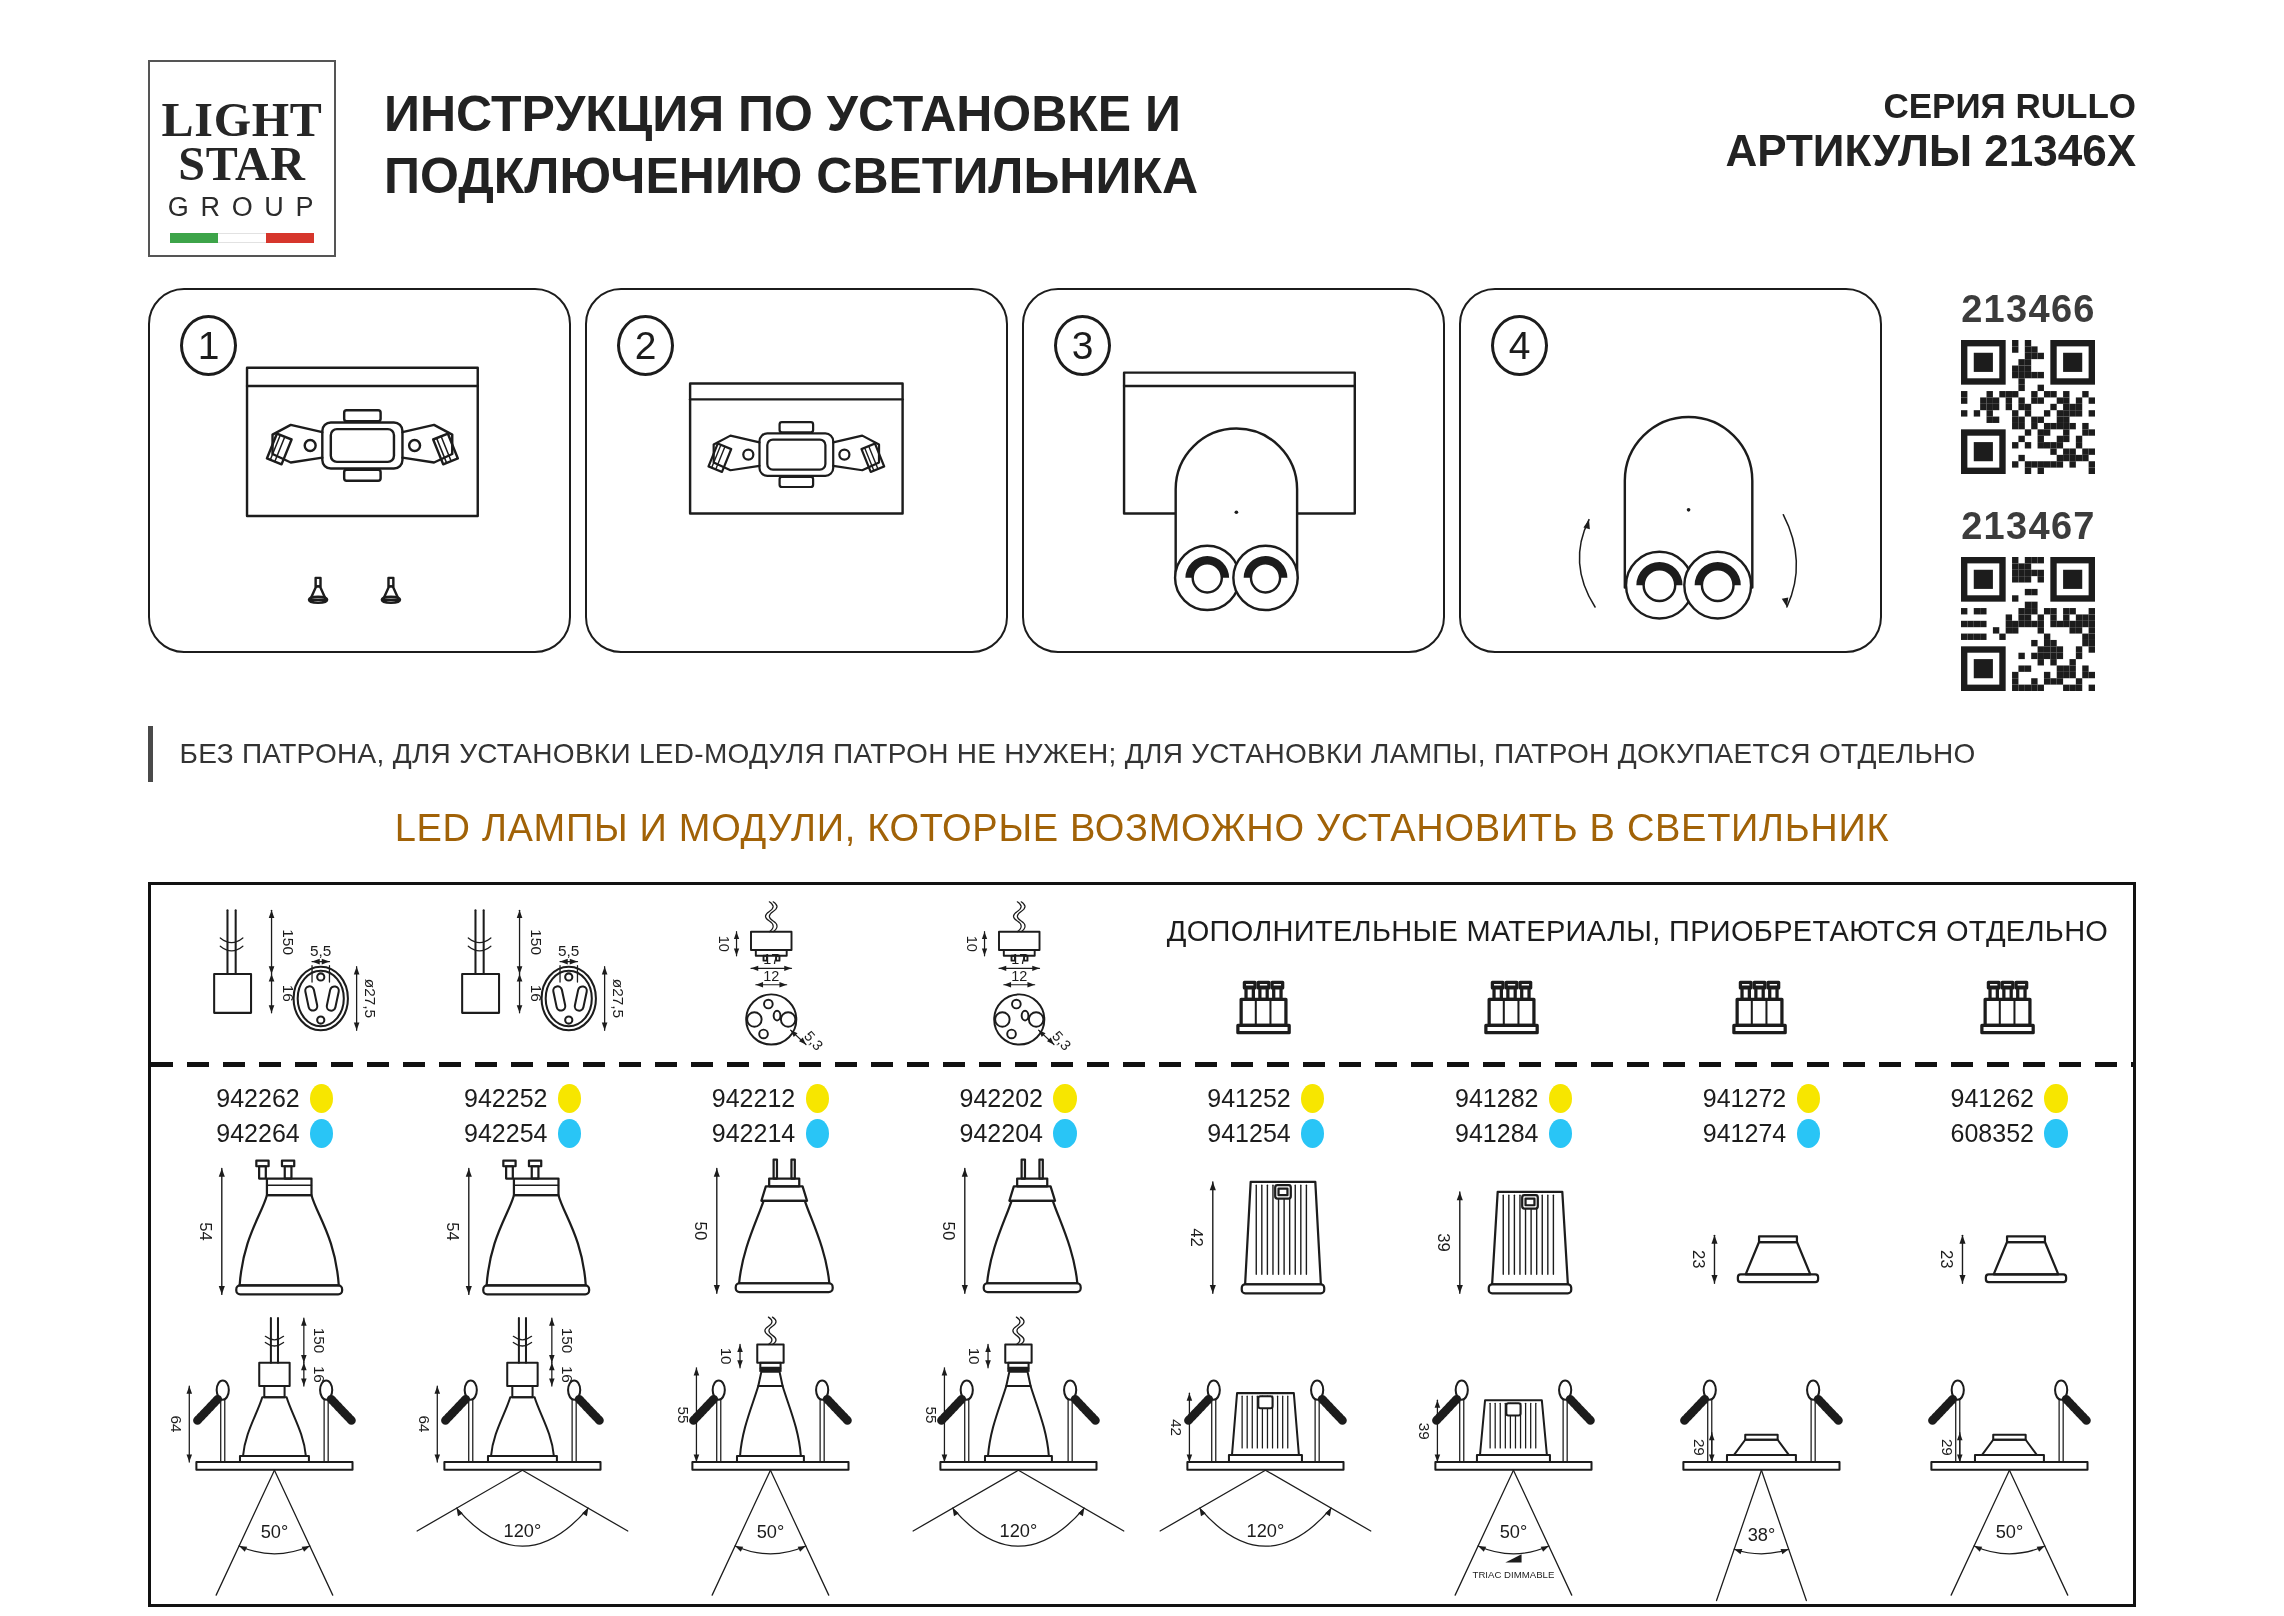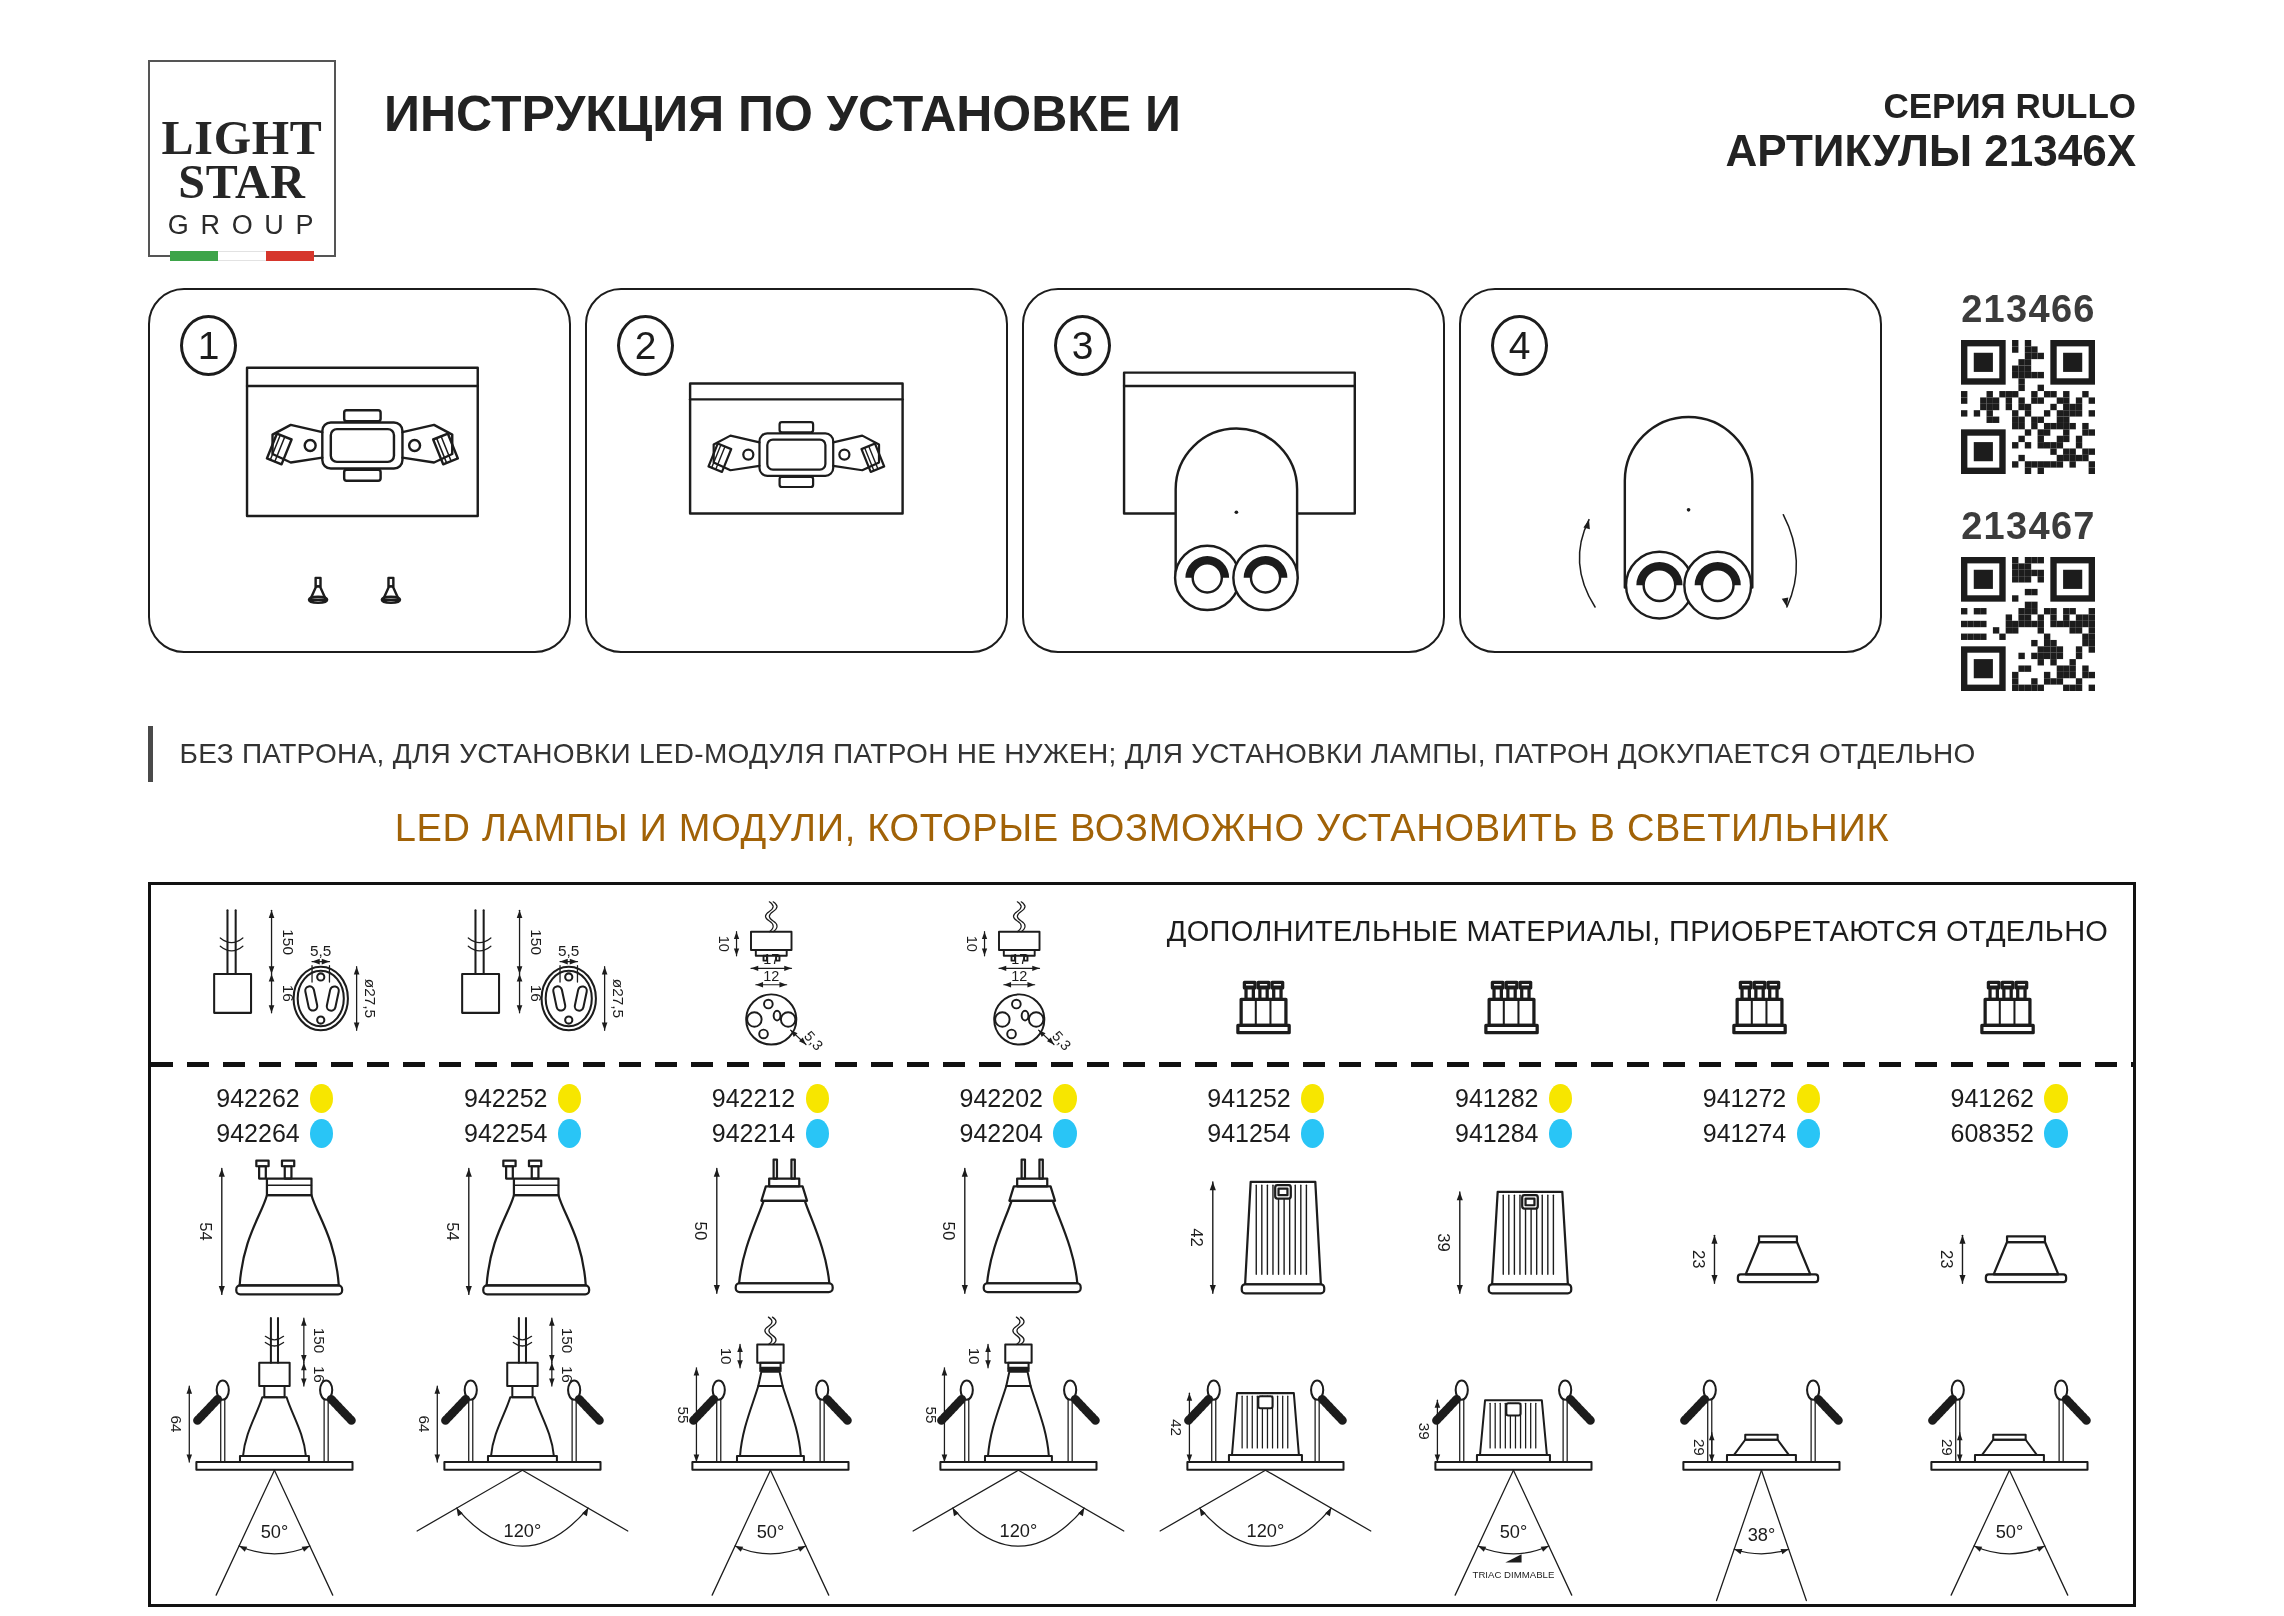--- a/index.html
+++ b/index.html
@@ -1,21 +1,21 @@
 <!DOCTYPE html>
 <html style="font-size:10.4px"><head>
 <meta charset="utf-8">
 <style>
 *{box-sizing:border-box}
 html,body{margin:0;padding:0}
 body{width:2284px;height:1616px;background:#fff;color:#1c1c1c;font-family:"Liberation Sans",sans-serif;overflow:hidden}
 .page{padding:60px 148px 0}
 
 .header{display:flex;align-items:flex-start}
-.logo{width:188px;height:197px;border:2px solid #555;padding-top:54px;text-align:center;flex:none}
+.logo{width:188px;height:197px;border:2px solid #555;padding-top:36px;text-align:center;flex:none}
 .logo-l1,.logo-l2{font-family:"Liberation Serif",serif;font-weight:bold;font-size:48px;line-height:.92;letter-spacing:0.7px;color:#262626}
 .logo-l3{font-size:27px;letter-spacing:11.7px;margin-top:5.2px;color:#2b2b2b;padding-left:9px}
 .flag{display:flex;height:9.8px;margin:10.4px 19.5px 0}
 .fg{flex:1;background:#3da449}.fw{flex:1;background:#fff;border-top:1.3px solid #e2e2e2;border-bottom:1.3px solid #e2e2e2}.fr{flex:1;background:#d6362c}
 .title-block{margin-left:48px;padding-top:23.4px}
 .title{font-size:50px;font-weight:bold;line-height:1.24;color:#222}
 .series-block{margin-left:auto;text-align:right;padding-top:26px}
 .series{font-size:35px;font-weight:bold;color:#222}
 .articles{font-size:44px;font-weight:bold;margin-top:0;color:#222}
 
@@ -77,20 +77,21 @@
       <div class="logo-l3">GROUP</div>
       <div class="flag">
         <span class="fg"></span>
           <span class="fw"></span>
           <span class="fr"></span>
       </div>
     </div>
     <div class="title-block">
       <div class="title">
         <span>ИНСТРУКЦИЯ ПО УСТАНОВКЕ И</span><br>
+        <span>ПОДКЛЮЧЕНИЮ СВЕТИЛЬНИКА</span>
       </div>
     </div>
     <div class="series-block">
       <div class="series">СЕРИЯ RULLO</div>
       <div class="articles">АРТИКУЛЫ 21346X</div>
     </div>
   </header>
 
   <section class="steps">
     <div class="step-box">

